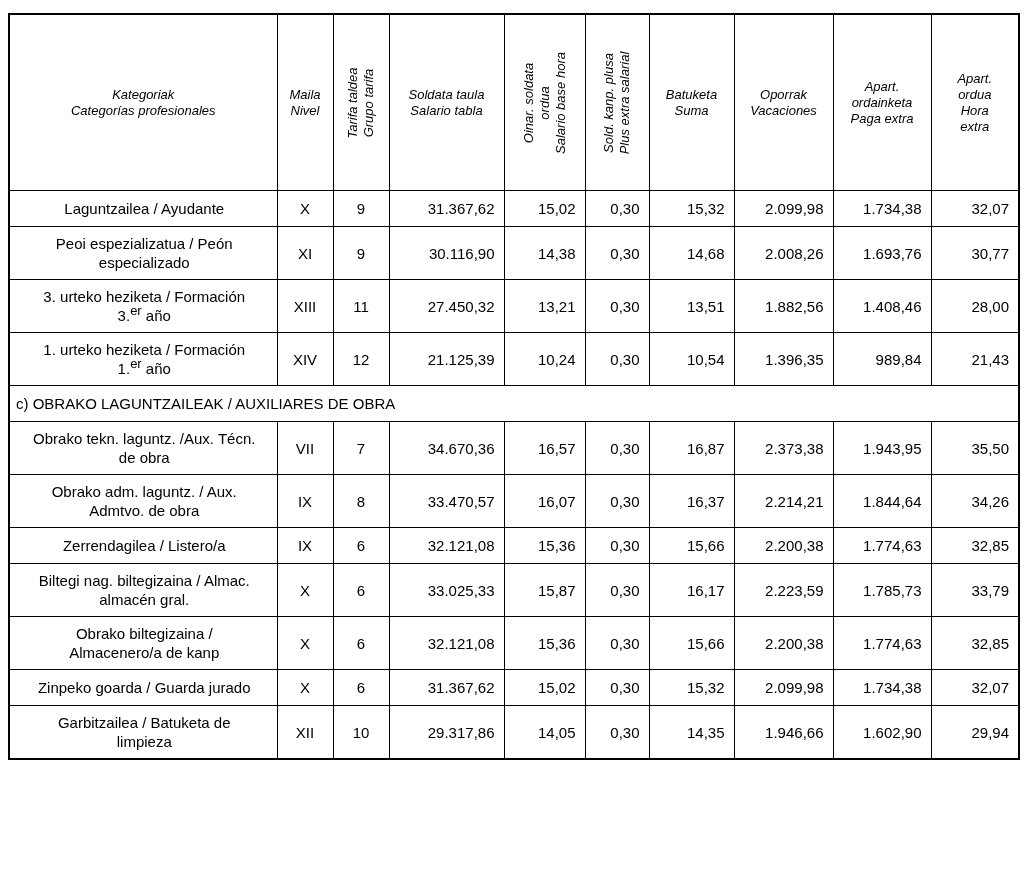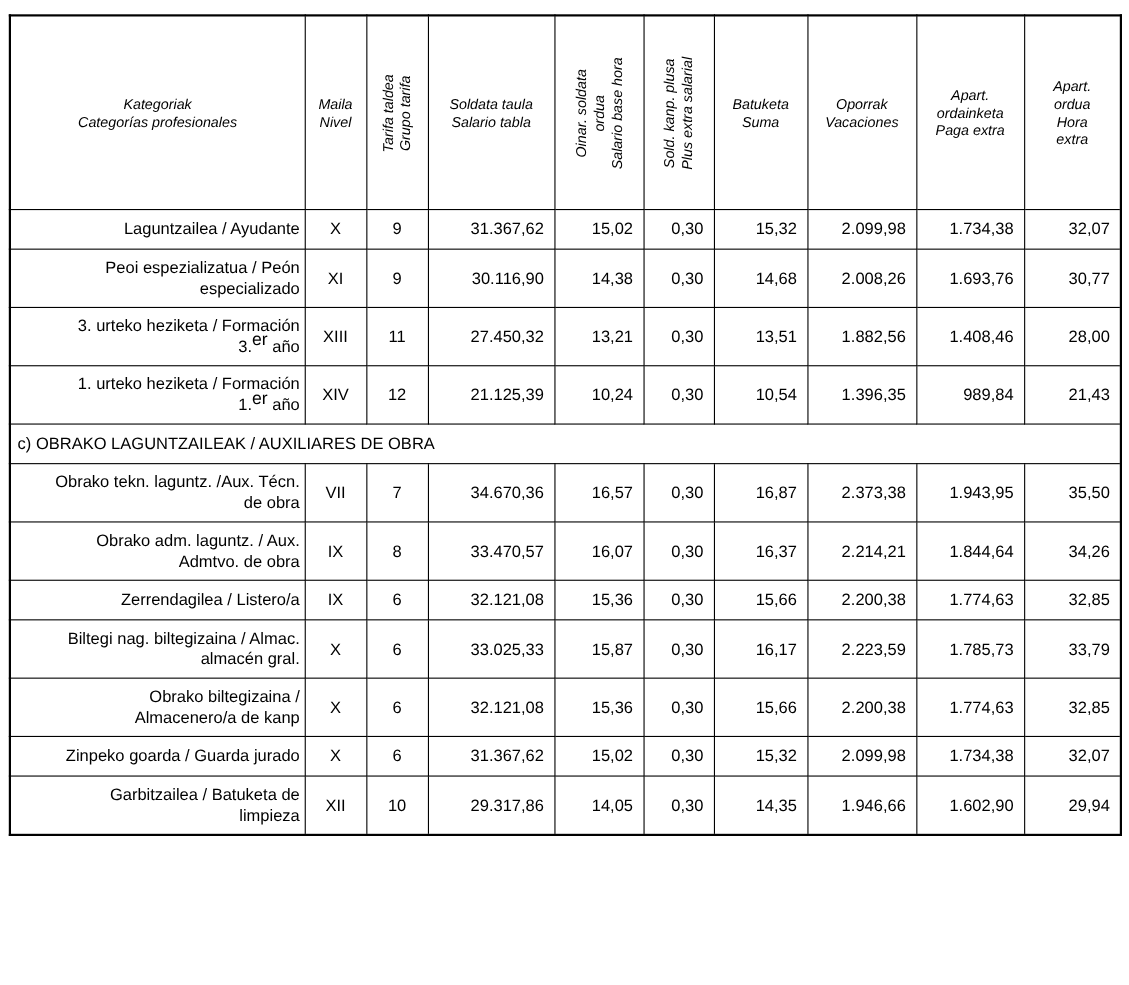--- a/index.html
+++ b/index.html
@@ -49,28 +49,28 @@
     flex: 0 0 auto;
     font-style: italic;
     font-size: 13px;
     line-height: 16px;
     text-align: center;
     white-space: pre-line;
   }
   tbody tr { height: 36px; }
   tbody td { font-size: 15px; line-height: 19px; }
   td.cat {
-    text-align: right;
+    text-align: center;
     padding: 7px 4px 7px 6px;
     white-space: pre-line;
   }
   td.num { text-align: right; padding: 7px 9px 7px 2px; }
   td.ctr { text-align: center; padding: 7px 2px; }
   td.section { text-align: left; padding: 4px 2px 4px 6px; height: 20px; margin-left: 44px; }
-  .sup { font-size: 16px; vertical-align: super; line-height: 0; }
+  .sup { font-size: 13px; vertical-align: super; line-height: 0; }
 </style>
 </head>
 <body>
 
 <div class="page">
   <table class="salary">
     <colgroup>
       <col style="width:268px">
         <col style="width:56px">
         <col style="width:56px">

